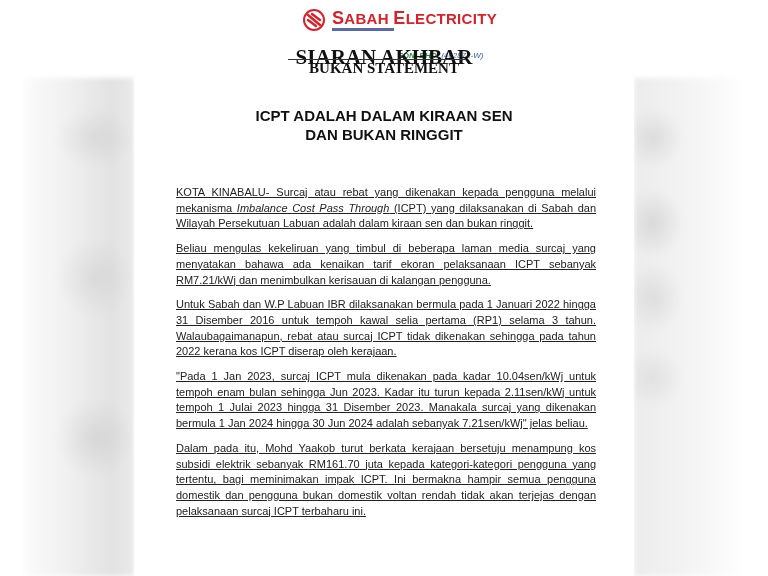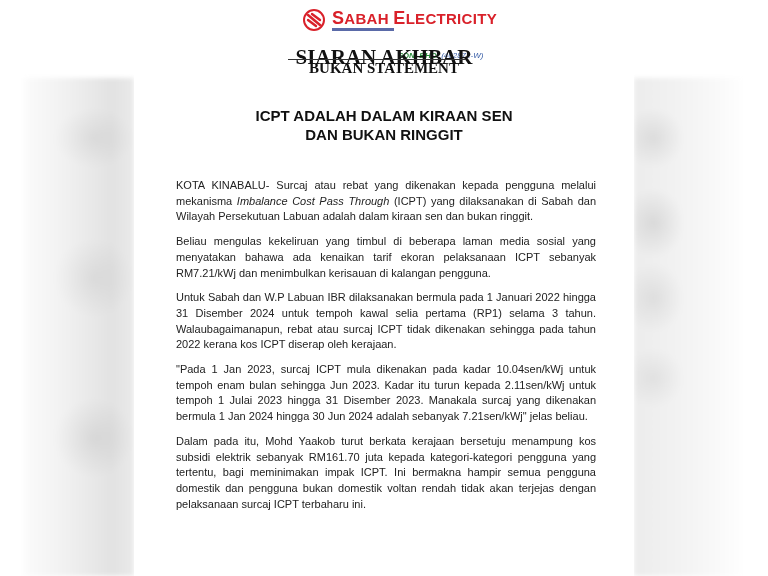--- a/index.html
+++ b/index.html
@@ -28,21 +28,21 @@
   .logo-sub{position:absolute;left:98px;top:20px;font-size:8px;font-weight:bold;font-style:italic;color:#2a8a3a;white-space:nowrap;margin-top:25px;}
   .logo-sub .reg{color:#3a5fa8;font-weight:normal;}
   .siaran{position:absolute;left:0;width:768px;text-align:center;font-family:"Liberation Serif",serif;font-weight:bold;color:#111;}
   .siaran.l1{top:45px;font-size:21px;}
   .siaran.l2{top:60px;font-size:15px;}
   .hdr-line{position:absolute;left:288px;top:59px;width:178px;height:1px;background:#333;}
   .title{position:absolute;left:0;width:768px;text-align:center;font-weight:bold;font-size:15px;color:#111;line-height:19px;}
   .title.t1{top:106px;}
   .title.t2{top:125px;}
   .body{position:absolute;left:176px;top:178px;width:420px;font-size:11px;line-height:15.7px;color:#222;}
-  .body p{margin:0 0 9px 0;text-align:justify;text-align-last:left;}
+  .body p{margin:7px 0 9px 0;text-align:justify;text-align-last:left;text-decoration:underline;}
   .body p .it{font-style:italic;}
 </style>
 </head>
 <body>
 
 <div class="blur-left"></div>
 <div class="blur-right"></div>
 
 <div class="doc"></div>
 
@@ -58,17 +58,17 @@
 
 <div class="siaran l1">SIARAN AKHBAR</div>
 <div class="hdr-line"></div>
 <div class="siaran l2">BUKAN STATEMENT</div>
 
 <div class="title t1">ICPT ADALAH DALAM KIRAAN SEN</div>
 <div class="title t2">DAN BUKAN RINGGIT</div>
 
 <div class="body">
   <p><span>KOTA KINABALU- Surcaj atau rebat yang dikenakan kepada pengguna melalui mekanisma </span><span class="it">Imbalance Cost Pass Through</span><span> (ICPT) yang dilaksanakan di Sabah dan Wilayah Persekutuan Labuan adalah dalam kiraan sen dan bukan ringgit.</span></p>
-  <p>Beliau mengulas kekeliruan yang timbul di beberapa laman media sosial yang menyatakan bahawa ada kenaikan tarif ekoran pelaksanaan ICPT sebanyak RM7.21/kWj dan menimbulkan kerisauan di kalangan pengguna.</p>
-  <p>Untuk Sabah dan W.P Labuan IBR dilaksanakan bermula pada 1 Januari 2022 hingga 31 Disember 2024 untuk tempoh kawal selia pertama (RP1) selama 3 tahun. Walaubagaimanapun, rebat atau surcaj ICPT tidak dikenakan sehingga pada tahun 2022 kerana kos ICPT diserap oleh kerajaan.</p>
+  <p>Beliau mengulas kekeliruan yang timbul di beberapa laman media surcaj yang menyatakan bahawa ada kenaikan tarif ekoran pelaksanaan ICPT sebanyak RM7.21/kWj dan menimbulkan kerisauan di kalangan pengguna.</p>
+  <p>Untuk Sabah dan W.P Labuan IBR dilaksanakan bermula pada 1 Januari 2022 hingga 31 Disember 2016 untuk tempoh kawal selia pertama (RP1) selama 3 tahun. Walaubagaimanapun, rebat atau surcaj ICPT tidak dikenakan sehingga pada tahun 2022 kerana kos ICPT diserap oleh kerajaan.</p>
   <p>"Pada 1 Jan 2023, surcaj ICPT mula dikenakan pada kadar 10.04sen/kWj untuk tempoh enam bulan sehingga Jun 2023. Kadar itu turun kepada 2.11sen/kWj untuk tempoh 1 Julai 2023 hingga 31 Disember 2023. Manakala surcaj yang dikenakan bermula 1 Jan 2024 hingga 30 Jun 2024 adalah sebanyak 7.21sen/kWj" jelas beliau.</p>
   <p>Dalam pada itu, Mohd Yaakob turut  berkata kerajaan bersetuju menampung kos subsidi elektrik sebanyak RM161.70 juta kepada kategori-kategori pengguna yang tertentu, bagi meminimakan impak ICPT. Ini bermakna hampir semua pengguna domestik dan pengguna bukan domestik voltan rendah tidak akan terjejas dengan pelaksanaan surcaj ICPT terbaharu ini.</p>
 </div>
 
 </body></html>

